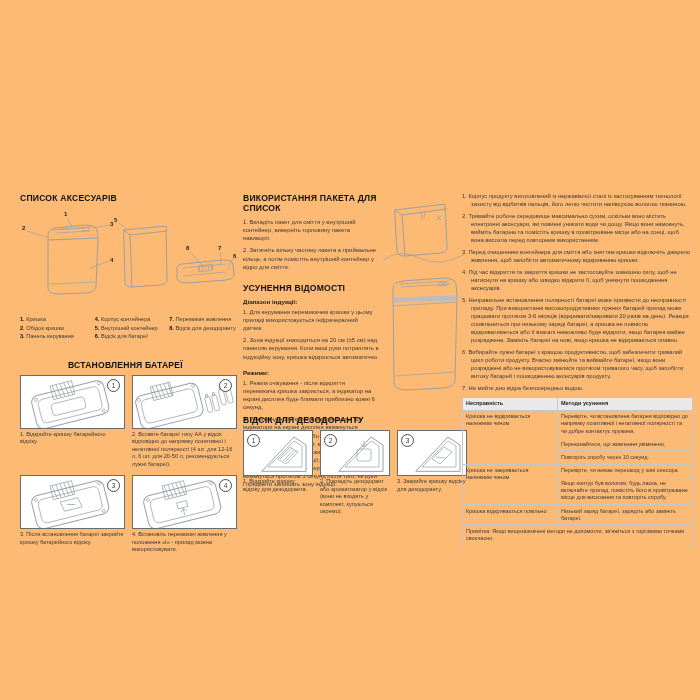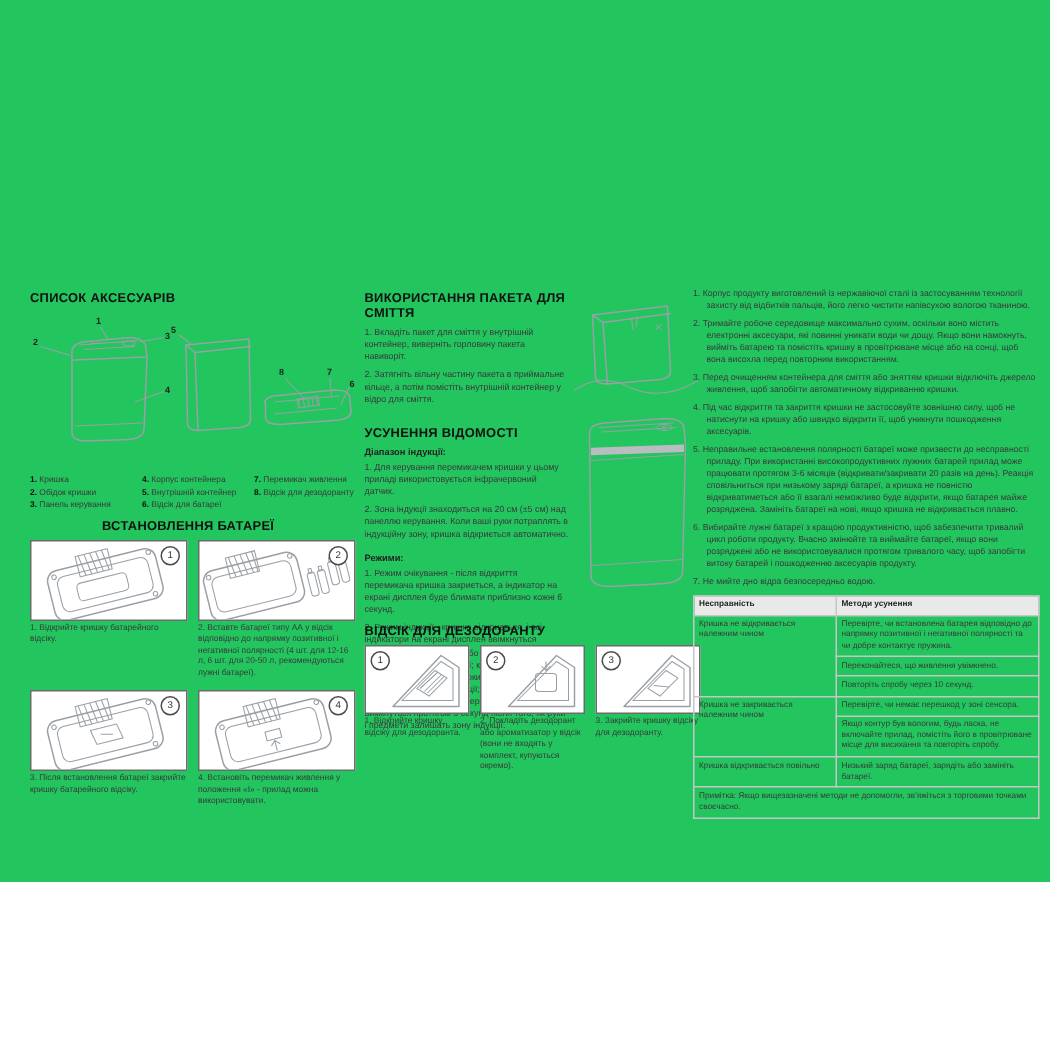--- a/index.html
+++ b/index.html
@@ -1,16 +1,16 @@
 <!DOCTYPE html>
 <html><head>
 <meta charset="utf-8">
 <style>
   html,body{margin:0;padding:0;background:#fff;}
-  #page{position:relative;width:700px;height:588px;background:#22c55e;overflow:hidden;
+  #page{position:relative;width:700px;height:700px;background:#fdba74;overflow:hidden;
         font-family:"Liberation Sans",sans-serif;color:#2b2b2b;}
   .col{position:absolute;top:193px;}
   #col-left{left:20px;width:218px;}
   #col-mid{left:243px;width:136px;}
   #col-right{left:462px;width:231px;}
   h2.sec{font-size:8.6px;font-weight:bold;color:#111;margin:0 0 5px 0;letter-spacing:.2px;}
   .body-p{font-size:5.9px;line-height:1.38;margin:0 0 4px 0;color:#3a3a3a;text-align:left;}
   .subhead{font-size:6.2px;font-weight:bold;color:#222;margin:2px 0 3px 0;}
   
   .parts{display:flex;gap:6px;margin-top:4px;}
@@ -94,21 +94,21 @@
         <div class="part-item"><b>4.</b> <span>Корпус контейнера</span></div>
         <div class="part-item"><b>5.</b> <span>Внутрішній контейнер</span></div>
         <div class="part-item"><b>6.</b> <span>Відсік для батареї</span></div>
       </div>
       <div class="pcol">
         <div class="part-item"><b>7.</b> <span>Перемикач живлення</span></div>
         <div class="part-item"><b>8.</b> <span>Відсік для дезодоранту</span></div>
       </div>
     </div>
 
-    <h2 class="sec" style="margin-top:2px;padding-left:48px;">ВСТАНОВЛЕННЯ БАТАРЕЇ</h2>
+    <h2 class="sec" style="margin-top:18px;padding-left:48px;">ВСТАНОВЛЕННЯ БАТАРЕЇ</h2>
 
     <div class="grid2">
 
       <div class="stepcol">
         <div class="figframe bat">
           <span class="circnum">1</span>
           <svg width="103" height="52" viewBox="0 0 103 52">
             <g transform="rotate(-14 48 28)">
               <rect class="ln" x="12" y="12" width="74" height="34" rx="7"></rect>
               <rect class="ln2" x="18" y="17" width="62" height="24" rx="5"></rect>
@@ -186,21 +186,21 @@
                 <circle class="ln2" cx="82" cy="15" r="1.5"></circle>
             </g>
           </svg>
         </div>
         <div class="caption">4. Встановіть перемикач живлення у положення «І» - прилад можна використовувати.</div>
       </div>
     </div>
   </div>
 
   <div id="col-mid" class="col">
-    <h2 class="sec">ВИКОРИСТАННЯ ПАКЕТА ДЛЯ СМІТТЯ</h2>
+    <h2 class="sec">ВИКОРИСТАННЯ ПАКЕТА ДЛЯ СПИСОК</h2>
     <p class="body-p">1. Вкладіть пакет для сміття у внутрішній контейнер, виверніть горловину пакета навиворіт.</p>
     <p class="body-p">2. Затягніть вільну частину пакета в приймальне кільце, а потім помістіть внутрішній контейнер у відро для сміття.</p>
 
     <h2 class="sec" style="margin-top:12px;">УСУНЕННЯ ВІДОМОСТІ</h2>
     <div class="subhead">Діапазон індукції:</div>
     <p class="body-p">1. Для керування перемикачем кришки у цьому приладі використовується інфрачервоний датчик.</p>
     <p class="body-p">2. Зона індукції знаходиться на 20 см (±5 см) над панеллю керування. Коли ваші руки потраплять в індукційну зону, кришка відкриється автоматично.</p>
     <div class="subhead" style="margin-top:8px;">Режими:</div>
     <p class="body-p">1. Режим очікування - після відкриття перемикача кришка закриється, а індикатор на екрані дисплея буде блимати приблизно кожні 6 секунд.</p>
     <p class="body-p">2. Режим індукції - кришка відкриється, і всі індикатори на екрані дисплея ввімкнуться автоматично, коли руки або предмети потраплять в зону індукції; кришка буде залишатися відкритою, доки руки або предмети залишаються в зоні індукції; кришка закриється, а світлові індикатори по черзі автоматично вимкнуться протягом 5 секунд після того, як руки і предмети залишать зону індукції.</p>

